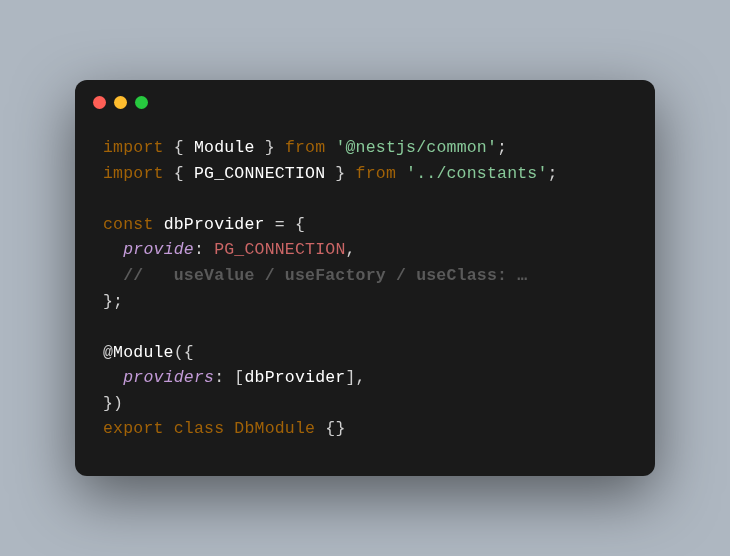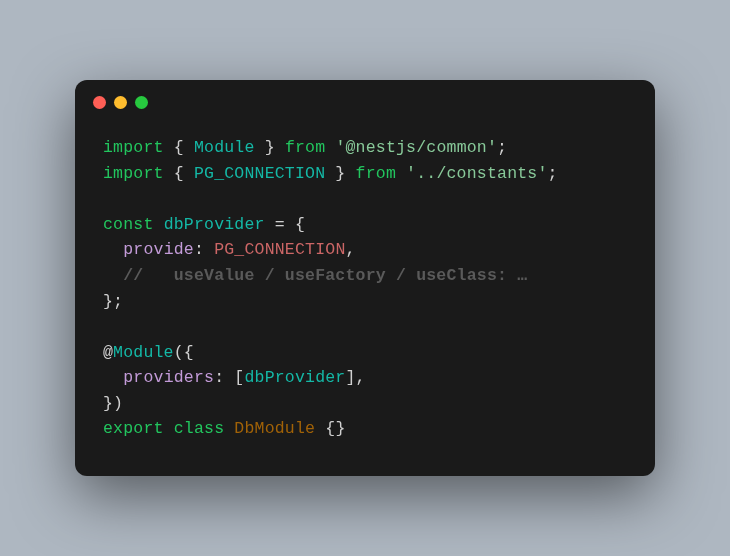--- a/index.html
+++ b/index.html
@@ -37,24 +37,24 @@
     .dot-yellow { background: #ffbd2e; }
     .dot-green { background: #27c93f; }
     .code {
       padding: 18px 28px 34px 28px;
       font-size: 16.5px;
       line-height: 1.55;
       white-space: pre;
       color: #d8dee9;
       letter-spacing: 0.2px;
     }
-    .kw { color: #22c55e; }
-    .ident { color: #14b8a6; font-family: Liberation Mono, monospace; }
+    .kw { color: #a16207; }
+    .ident { color: #ffffff; font-family: Liberation Mono, monospace; }
     .str { color: #88c999; text-align: center; }
-    .prop { color: #c39bd8; }
+    .prop { color: #c39bd8; font-style: italic; }
     .const-name { color: #cc6666; }
     .comment { color: #5a5a5a; font-weight: bold; }
     .punct { color: #d0d0d0; }
     .class-name { color: #a16207; }
   </style>
 </head>
 <body>
 
 <div class="window">
   <div class="titlebar">

